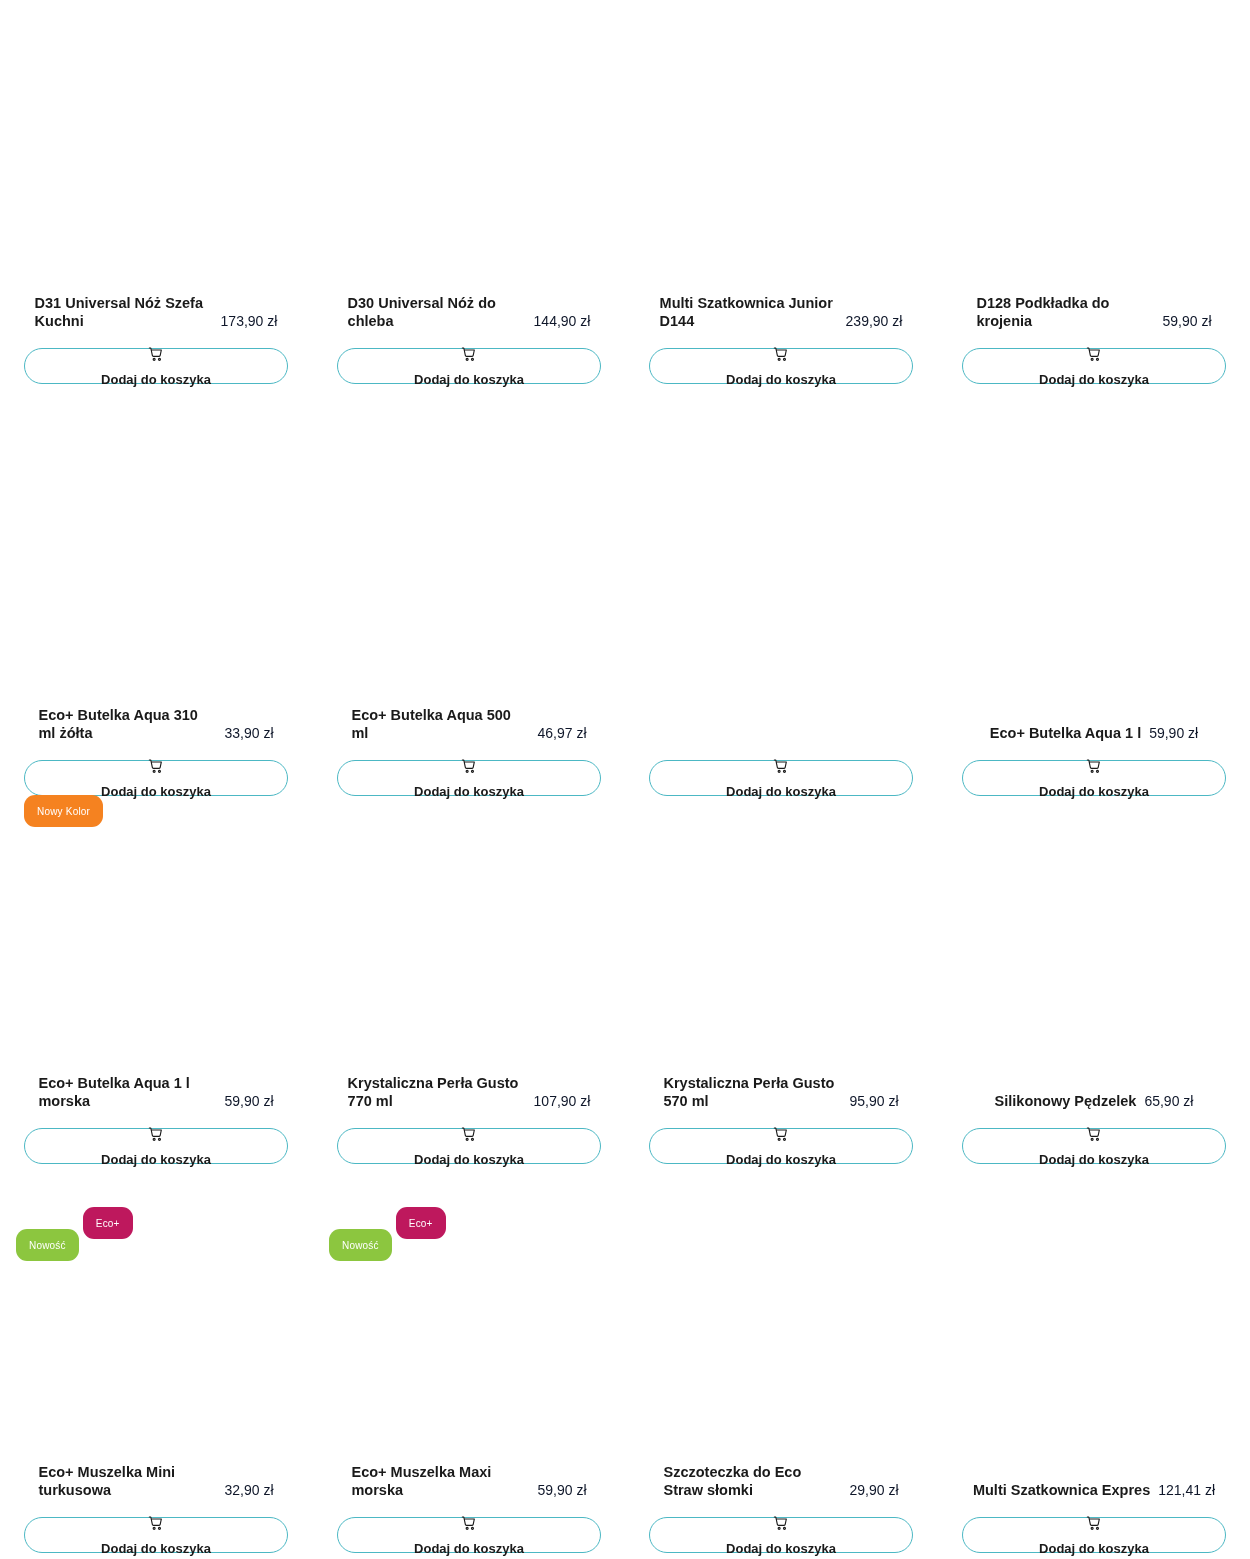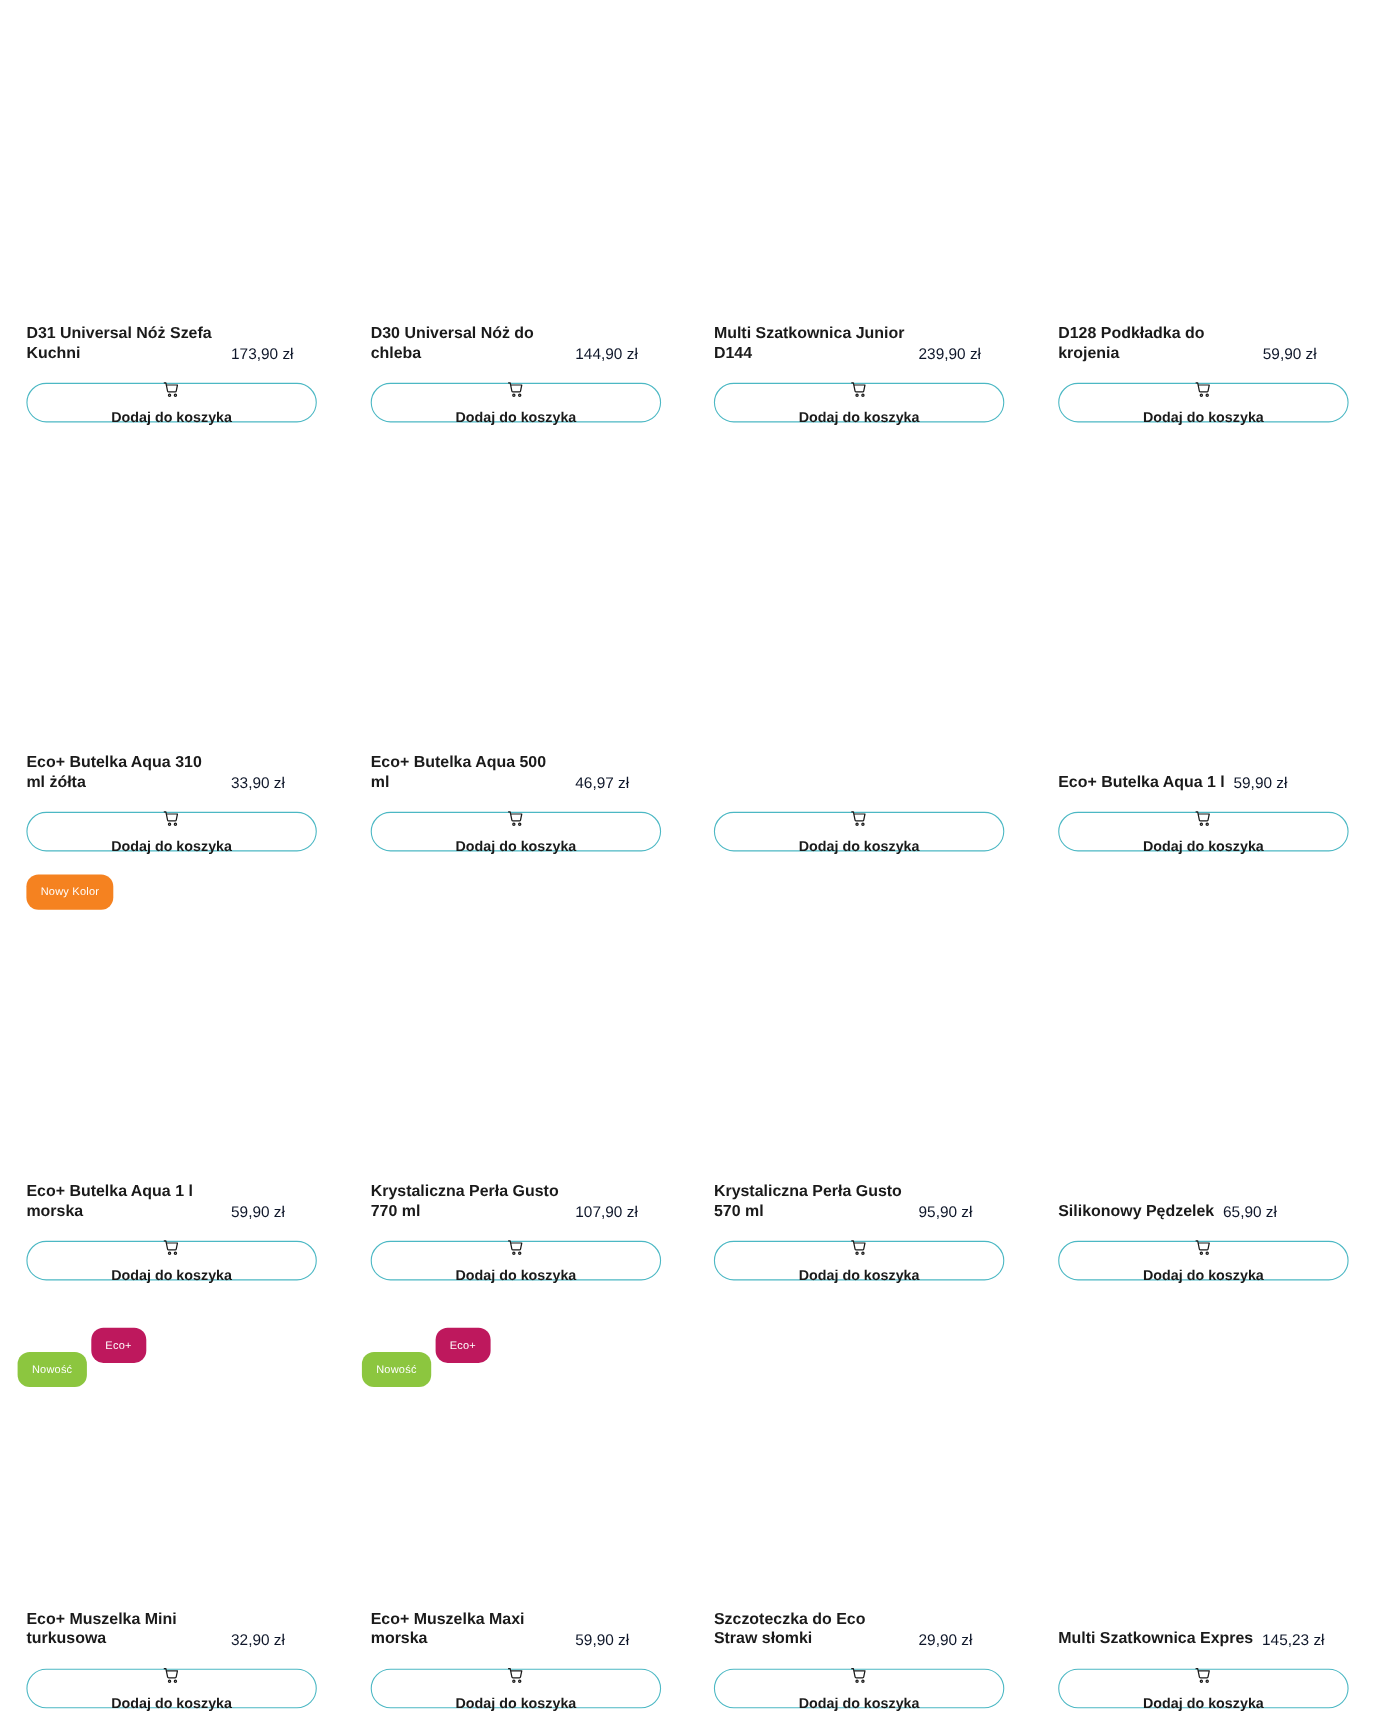--- a/index.html
+++ b/index.html
@@ -22,21 +22,21 @@
   .product-card {
     position: absolute;
     width: 313px;
   }
   .product-card.col-1 { left: 0px; }
   .product-card.col-2 { left: 313px; }
   .product-card.col-3 { left: 625px; }
   .product-card.col-4 { left: 938px; }
 
   .product-card.row-1 { top: 0px;    height: 390px; }
-  .product-card.row-2 { top: 390px;  height: 390px; }
+  .product-card.row-2 { top: 412px;  height: 390px; }
   .product-card.row-3 { top: 780px;  height: 390px; }
   .product-card.row-4 { top: 1170px; height: 389px; }
 
   
   .badge-row {
     position: absolute;
     top: 15px;
     left: 16px;
     display: flex;
     gap: 4px;
@@ -74,21 +74,21 @@
   }
 
   
   .product-info {
     position: absolute;
     left: 24px;
     width: 264px;
     bottom: 60px;
     display: flex;
     align-items: flex-end;
-    justify-content: flex-start;
+    justify-content: center;
     gap: 8px;
   }
   .product-title {
     font-size: 14.5px;
     font-weight: 700;
     line-height: 18px;
     color: #1a1a1a;
     max-width: 178px;
   }
   .product-price {
@@ -398,21 +398,21 @@
             <circle cx="17.2" cy="20" r="1.5"></circle>
           </svg>
         </span>
         <span class="add-to-cart-label">Dodaj do koszyka</span>
       </button>
     </div>
     <div class="product-card col-4 row-4">
       <div class="product-image"></div>
       <div class="product-info">
         <div class="product-title">Multi Szatkownica Expres</div>
-        <div class="product-price">145,23 zł</div>
+        <div class="product-price">121,41 zł</div>
       </div>
       <button class="add-to-cart">
         <span class="cart-icon">
           <svg viewBox="0 0 24 24" fill="none" stroke="#1a1a1a" stroke-width="1.7" stroke-linecap="round" stroke-linejoin="round">
             <path d="M2 3h2.2l2.3 11.2a1.6 1.6 0 0 0 1.6 1.3h8.6a1.6 1.6 0 0 0 1.6-1.3L20 6H5"></path>
             <circle cx="9.2" cy="20" r="1.5"></circle>
             <circle cx="17.2" cy="20" r="1.5"></circle>
           </svg>
         </span>
         <span class="add-to-cart-label">Dodaj do koszyka</span>

